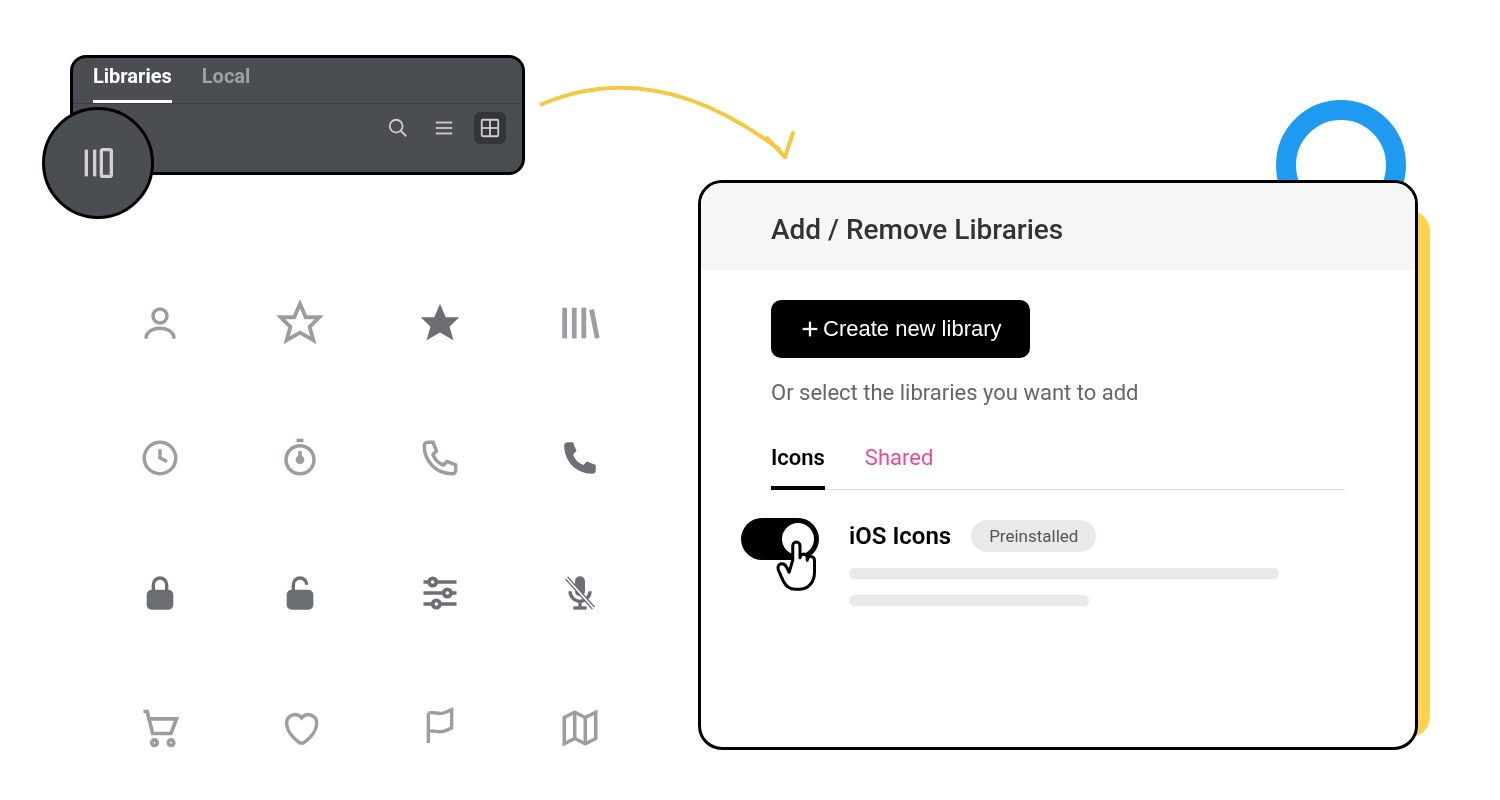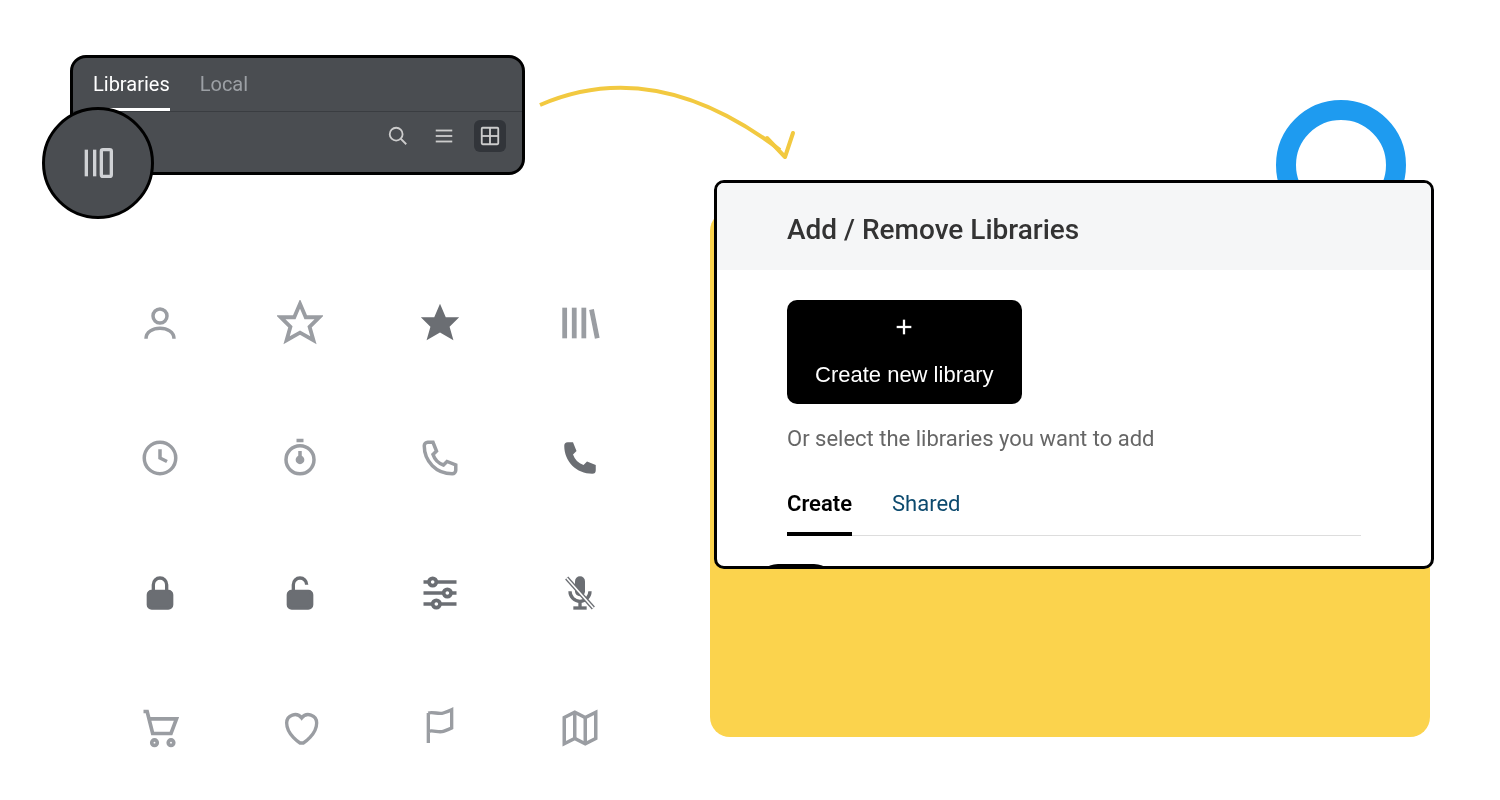--- a/index.html
+++ b/index.html
@@ -11,22 +11,23 @@
     left: 70px;
     top: 55px;
     width: 455px;
     height: 120px;
     background: #4a4d51;
     border: 3px solid #000;
     border-radius: 16px;
   }
   .dark-tabs {
     display: flex;
-    padding: 14px 20px 0 20px;
+    padding: 6px 20px 0 20px;
     gap: 30px;
+    font-weight: bold;
   }
   .dark-tab {
     color: #9ca0a5;
     font-size: 20px;
     padding-bottom: 12px;
     cursor: pointer;
   }
   .dark-tab.active {
     color: #fff;
     border-bottom: 3px solid #fff;
@@ -111,27 +112,27 @@
     top: 211px;
     width: 720px;
     height: 526px;
     background: #fbd34d;
     border-radius: 20px;
   }
 
   
   .dialog {
     position: absolute;
-    left: 714px;
+    left: 698px;
     top: 180px;
     width: 720px;
-    height: 389px;
+    height: 570px;
     background: #fff;
     border: 3px solid #000;
-    border-radius: 10px;
+    border-radius: 24px;
     overflow: hidden;
   }
   .dialog-header {
     background: #f5f6f7;
     padding: 30px 30px 24px 70px;
   }
   .dialog-title {
     font-size: 28px;
     font-weight: 500;
     color: #333;
@@ -142,39 +143,38 @@
   .create-btn {
     background: #000;
     color: #fff;
     border: none;
     border-radius: 10px;
     padding: 16px 28px;
     font-size: 22px;
     font-weight: 500;
     display: inline-flex;
     align-items: center;
-    gap: 24px;
+    gap: 2px;
     cursor: pointer;
-    flex-direction: column;
   }
   .or-text {
     margin-top: 22px;
     font-size: 22px;
     color: #666;
   }
   .sub-tabs {
     display: flex;
     gap: 40px;
     margin-top: 40px;
     border-bottom: 1px solid #ddd;
   }
   .sub-tab {
     font-size: 22px;
     padding-bottom: 16px;
-    color: #0c4a6e;
+    color: #ec4899;
     cursor: pointer;
   }
   .sub-tab.active {
     color: #000;
     font-weight: 600;
     border-bottom: 4px solid #000;
     margin-bottom: -1px;
   }
   .lib-item {
     display: flex;
@@ -410,27 +410,35 @@
   <div class="dialog-body">
     <button class="create-btn">
       <svg width="22" height="22" viewBox="0 0 24 24" stroke="#fff" stroke-width="2.5">
           <line x1="12" y1="4" x2="12" y2="20"></line>
           <line x1="4" y1="12" x2="20" y2="12"></line>
         </svg>
       <span>Create new library</span>
     </button>
     <div class="or-text">Or select the libraries you want to add</div>
     <div class="sub-tabs">
-      <div class="sub-tab active">Create</div>
+      <div class="sub-tab active">Icons</div>
       <div class="sub-tab">Shared</div>
     </div>
     <div class="lib-item">
       <div class="toggle-wrap">
         <div class="toggle">
           <div class="toggle-knob"></div>
         </div>
         <svg class="cursor-hand" viewBox="0 0 40 48" fill="#fff" stroke="#000" stroke-width="2.5">
           <path d="M14 20 V8 a3 3 0 016 0 v10 a3 3 0 016 0 v2 a3 3 0 016 0 v10 c0 8-5 14-12 14 h-4 c-5 0-8-3-10-7 l-4-9 c-1-3 1-5 3-5 c2 0 3 1 4 3 l2 4 z" stroke-linejoin="round"></path>
         </svg>
       </div>
+      <div class="lib-info">
+        <div class="lib-name-row">
+          <span class="lib-name">iOS Icons</span>
+          <span class="lib-badge">Preinstalled</span>
+        </div>
+        <div class="skeleton long"></div>
+        <div class="skeleton short"></div>
+      </div>
     </div>
   </div>
 </div>
 
 </body></html>

